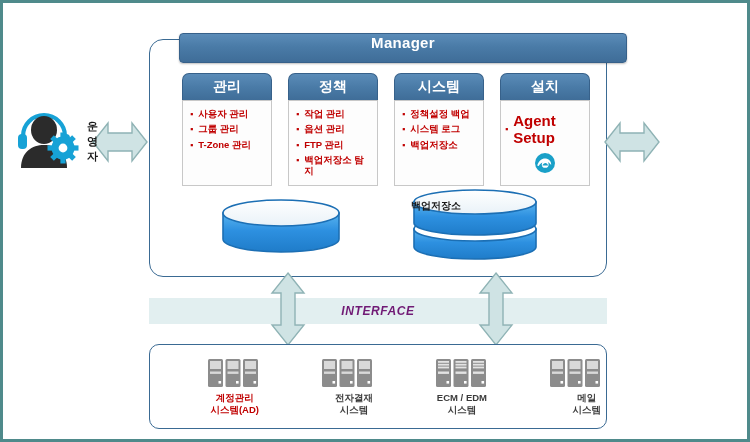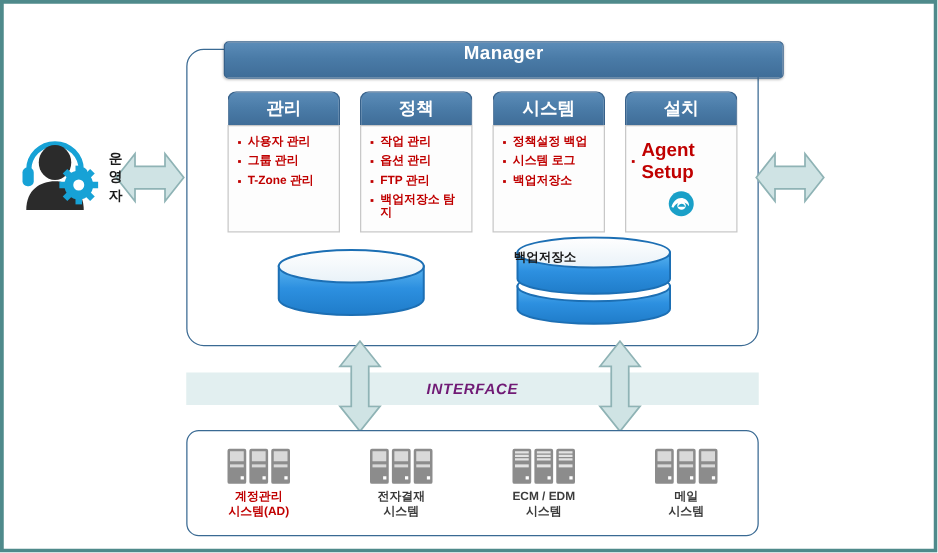--- a/index.html
+++ b/index.html
@@ -140,21 +140,21 @@
     border-radius:10px;
     background:#ffffff;
     box-sizing:border-box;
     display:flex;
     align-items:center;
     justify-content:space-around;
   }
   .sys-item{
     width:104px;
     display:flex;flex-direction:column;
-    align-items:center;
+    align-items:flex-end;
   }
   .sys-label{
     margin-top:4px;
     text-align:center;
     font-size:9.5px;
     font-weight:bold;
     line-height:1.25;
     color:#3b3b3b;
   }
   .sys-label.hl{color:#c00000;}

